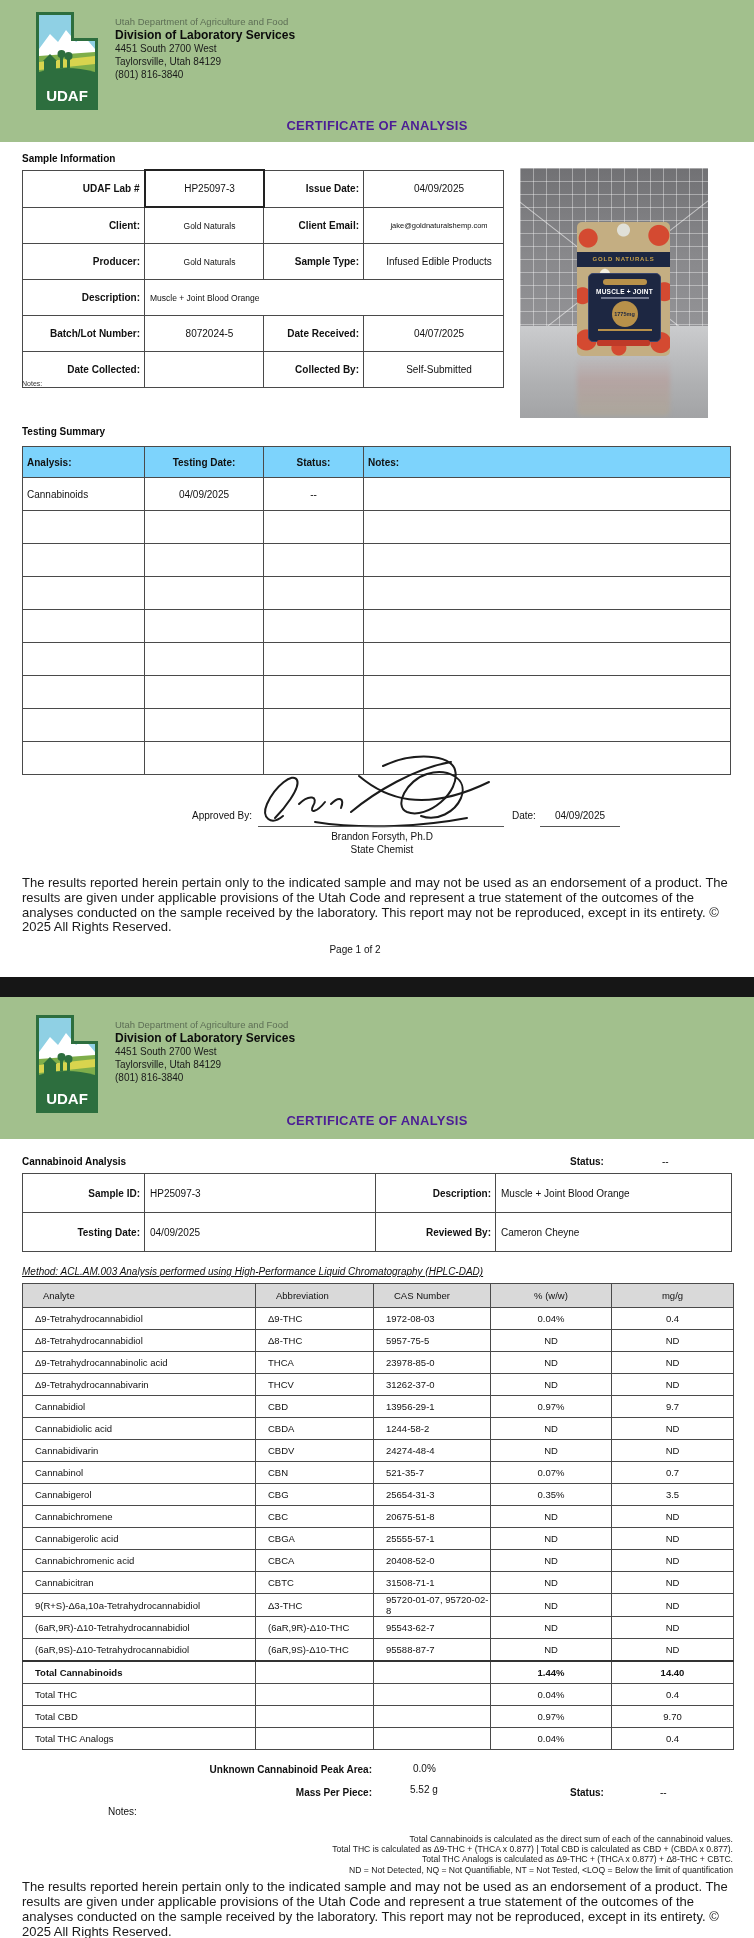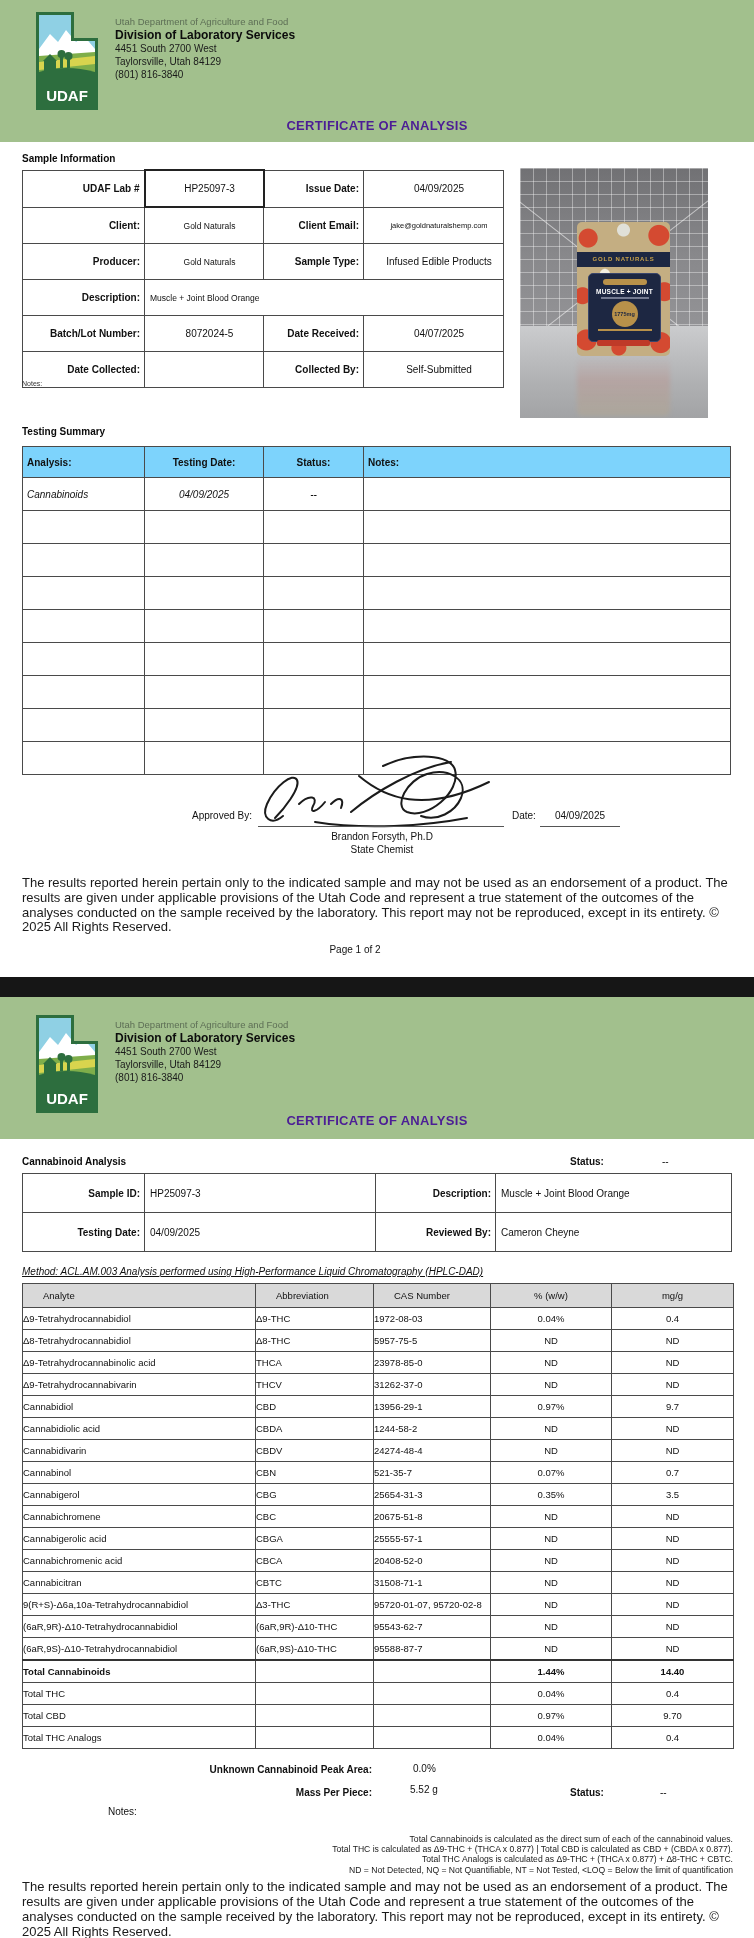--- a/index.html
+++ b/index.html
@@ -27,21 +27,21 @@
   .a-l{text-align:left;padding-left:4px;}
   .a-c{text-align:center;}
 
   
   #sampleInfo{position:absolute;left:22px;top:169px;width:481px;}
   #sampleInfo td{height:33px;padding-left:12px;}
 
   
   #tsTable{position:absolute;left:22px;top:446px;width:708px;}
   #tsTable th{height:28px;background:#7dd3fc;font-size:10px;}
-  #tsTable td{height:30px;font-style:italic;}
+  #tsTable td{height:30px;}
   #tsTable .hl{text-align:left;padding-left:4px;}
   #tsTable .hc{text-align:center;}
 
   
   .photo{position:absolute;left:520px;top:168px;width:188px;height:250px;overflow:hidden;}
   .mat{position:absolute;left:0;top:0;width:188px;height:158px;
     background:
       repeating-linear-gradient(to right, rgba(255,255,255,.38) 0 1px, transparent 1px 13px),
       repeating-linear-gradient(to bottom, rgba(255,255,255,.38) 0 1px, transparent 1px 13px),
       linear-gradient(#717174,#88888b 55%,#939396);}
@@ -87,21 +87,21 @@
   #infoTable2{position:absolute;left:22px;top:1173px;width:709px;}
   #infoTable2 td{height:36px;}
   #infoTable2 .val2{text-align:left;padding-left:5px;}
 
   .method{position:absolute;left:22px;top:1266px;font-size:10px;font-style:italic;color:#111;text-decoration:underline;}
 
   
   #anTable{position:absolute;left:22px;top:1283px;width:711px;}
   #anTable th{height:21px;background:#d9d9d9;font-size:9.5px;font-weight:normal;}
   #anTable td{font-size:9.5px;height:21px;padding:0;white-space:normal;line-height:11px;}
-  #anTable td.a-l{padding-left:0;}
+  #anTable td.a-l{padding-left:12px;}
   #anTable .hl{text-align:left;padding-left:20px;}
   #anTable .hc{text-align:center;}
   #totBody tr:first-child td{font-weight:bold;border-top:2px solid #333;}
 
   .blab{font-weight:bold;font-size:10px;}
   .footnotes{position:absolute;left:22px;top:1834px;width:711px;text-align:right;font-size:8.6px;line-height:10.2px;color:#1a1a1a;}
 </style>
 </head>
 <body>
 

